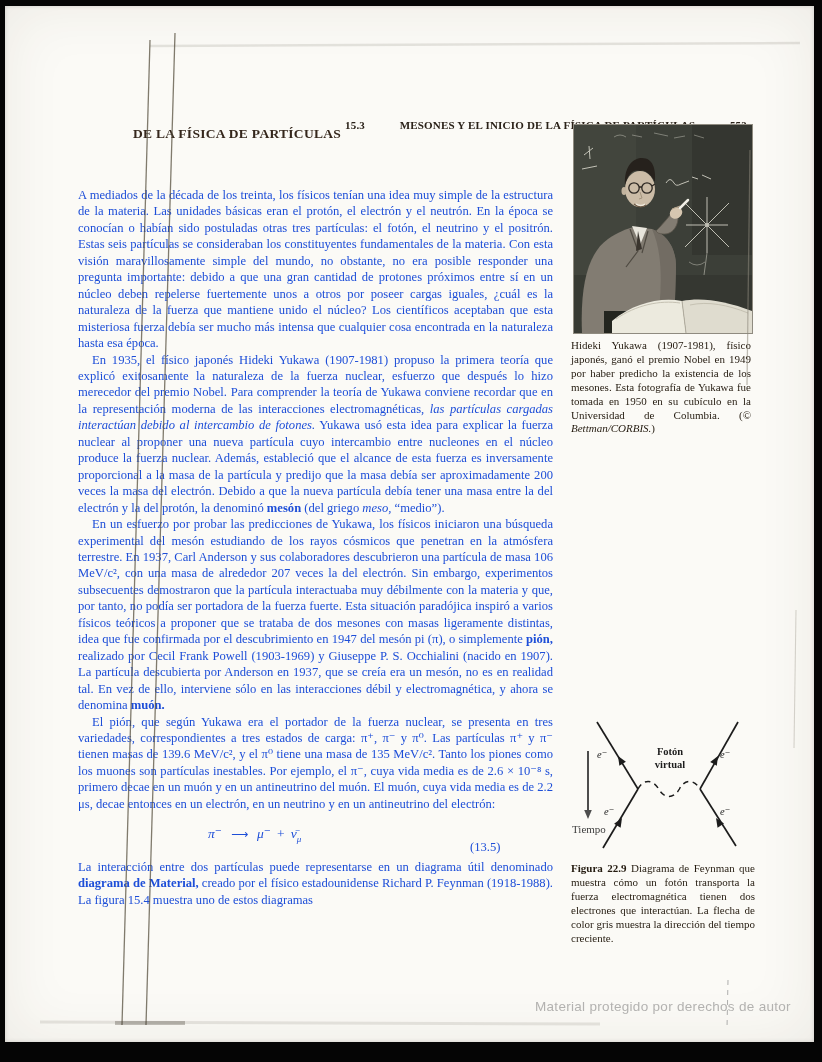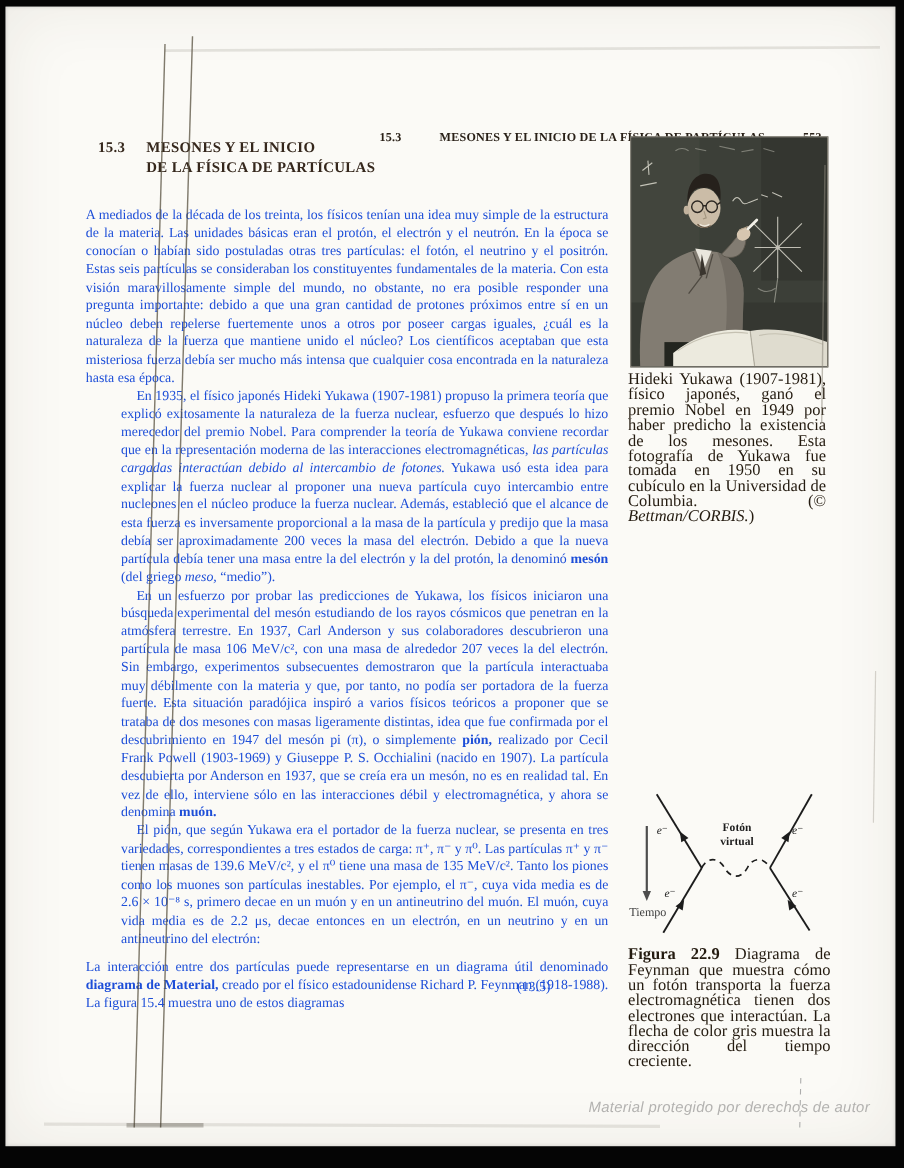--- a/index.html
+++ b/index.html
@@ -29,76 +29,78 @@
   }
   .heading .num{display:inline-block;width:44px;}
   .heading .l2{padding-left:44px;}
   
   .article{
     position:absolute;left:73px;top:181px;width:475px;
     font-size:12.6px;line-height:16.45px;color:#1d4ed8;
     text-align:justify;filter:blur(.22px);
   }
   .article p{margin:0;}
-  .article p.ind{text-indent:14px;margin-left:32px;}
+  .article p.ind{text-indent:14px;}
   
   .eqwrap{position:relative;margin:9px 0 7px;padding-left:130px;
     font-size:13.5px;line-height:26px;text-align:left;}
   .eqwrap i{font-style:italic;}
   .eqwrap .op{margin:0 6px;}
   .eqwrap .arr{margin:0 9px;font-family:"DejaVu Sans",sans-serif;font-size:12px;}
   .eqwrap sub{font-size:9px;font-style:italic;}
   .eqnum{position:absolute;left:392px;top:13px;font-size:12.6px;}
   
   .photo{
     position:absolute;left:568px;top:118px;width:178px;height:208px;
     border:1px solid #8f8b80;background:#3c3f38;
   }
   .photo svg{display:block;}
   .caption{
-    position:absolute;font-size:15px;line-height:13.9px;color:#241b10;
+    position:absolute;font-size:11px;line-height:13.9px;color:#241b10;
     text-align:justify;filter:blur(.22px);
   }
   .cap-photo{left:566px;top:333px;width:180px;}
   .cap-fig{left:566px;top:856px;width:184px;}
   
   .feyn{position:absolute;left:565px;top:705px;width:175px;height:155px;}
   
   .watermark{
     position:absolute;left:530px;top:993px;
     font-family:"Liberation Sans","DejaVu Sans",sans-serif;
-    font-size:13.5px;color:#b3b2b0;letter-spacing:.3px;font-style:italic;
+    font-size:13.5px;color:#b3b2b0;letter-spacing:.3px;
   }
   
   .artifacts{position:absolute;left:0;top:0;width:822px;height:1062px;
     pointer-events:none;z-index:40;}
 </style>
 </head>
 <body>
 
 <div class="page">
 
   <div class="runhead">
     <span>15.3</span>
     <span class="title">MESONES Y EL INICIO DE LA FÍSICA DE PARTÍCULAS</span>
     <span>553</span>
   </div>
 
   <div class="heading">
-    <div><span class="num">15.3</span><span>MESONES Y EL INICIO</span></div>
     <div class="l2">DE LA FÍSICA DE PARTÍCULAS</div>
   </div>
 
   <div class="article">
     <p><span>A mediados de la década de los treinta, los físicos tenían una idea muy simple de la estructura de la materia. Las unidades básicas eran el protón, el electrón y el neutrón. En la época se conocían o habían sido postuladas otras tres partículas: el fotón, el neutrino y el positrón. Estas seis partículas se consideraban los constituyentes fundamentales de la materia. Con esta visión maravillosamente simple del mundo, no obstante, no era posible responder una pregunta importante: debido a que una gran cantidad de protones próximos entre sí en un núcleo deben repelerse fuertemente unos a otros por poseer cargas iguales, ¿cuál es la naturaleza de la fuerza que mantiene unido el núcleo? Los científicos aceptaban que esta misteriosa fuerza debía ser mucho más intensa que cualquier cosa encontrada en la naturaleza hasta esa época.</span></p>
     <p class="ind"><span>En 1935, el físico japonés Hideki Yukawa (1907-1981) propuso la primera teoría que explicó exitosamente la naturaleza de la fuerza nuclear, esfuerzo que después lo hizo merecedor del premio Nobel. Para comprender la teoría de Yukawa conviene recordar que en la representación moderna de las interacciones electromagnéticas, </span><i>las partículas cargadas interactúan debido al intercambio de fotones.</i><span> Yukawa usó esta idea para explicar la fuerza nuclear al proponer una nueva partícula cuyo intercambio entre nucleones en el núcleo produce la fuerza nuclear. Además, estableció que el alcance de esta fuerza es inversamente proporcional a la masa de la partícula y predijo que la masa debía ser aproximadamente 200 veces la masa del electrón. Debido a que la nueva partícula debía tener una masa entre la del electrón y la del protón, la denominó </span><b>mesón</b><span> (del griego </span><i>meso,</i><span> “medio”).</span></p>
     <p class="ind"><span>En un esfuerzo por probar las predicciones de Yukawa, los físicos iniciaron una búsqueda experimental del mesón estudiando de los rayos cósmicos que penetran en la atmósfera terrestre. En 1937, Carl Anderson y sus colaboradores descubrieron una partícula de masa 106 MeV/c², con una masa de alrededor 207 veces la del electrón. Sin embargo, experimentos subsecuentes demostraron que la partícula interactuaba muy débilmente con la materia y que, por tanto, no podía ser portadora de la fuerza fuerte. Esta situación paradójica inspiró a varios físicos teóricos a proponer que se trataba de dos mesones con masas ligeramente distintas, idea que fue confirmada por el descubrimiento en 1947 del mesón pi (π), o simplemente </span><b>pión,</b><span> realizado por Cecil Frank Powell (1903-1969) y Giuseppe P. S. Occhialini (nacido en 1907). La partícula descubierta por Anderson en 1937, que se creía era un mesón, no es en realidad tal. En vez de ello, interviene sólo en las interacciones débil y electromagnética, y ahora se denomina </span><b>muón.</b></p>
     <p class="ind"><span>El pión, que según Yukawa era el portador de la fuerza nuclear, se presenta en tres variedades, correspondientes a tres estados de carga: π⁺, π⁻ y π⁰. Las partículas π⁺ y π⁻ tienen masas de 139.6 MeV/c², y el π⁰ tiene una masa de 135 MeV/c². Tanto los piones como los muones son partículas inestables. Por ejemplo, el π⁻, cuya vida media es de 2.6 × 10⁻⁸ s, primero decae en un muón y en un antineutrino del muón. El muón, cuya vida media es de 2.2 μs, decae entonces en un electrón, en un neutrino y en un antineutrino del electrón:</span></p>
 
     <div class="eqwrap">
+      <div>
+        <i>π⁻</i><span class="arr">⟶</span><i>μ⁻</i><span class="op">+</span><i>ν̄</i><sub>μ</sub>
+      </div>
       <span class="eqnum">(13.5)</span>
     </div>
 
     <p><span>La interacción entre dos partículas puede representarse en un diagrama útil denominado </span><b>diagrama de Material,</b><span> creado por el físico estadounidense Richard P. Feynman (1918-1988). La figura 15.4 muestra uno de estos diagramas</span></p>
   </div>
 
   <div class="photo">
     <svg width="178" height="208" viewBox="0 0 178 208">
       <g>
         <rect width="178" height="208" fill="#3c3f38"></rect>

